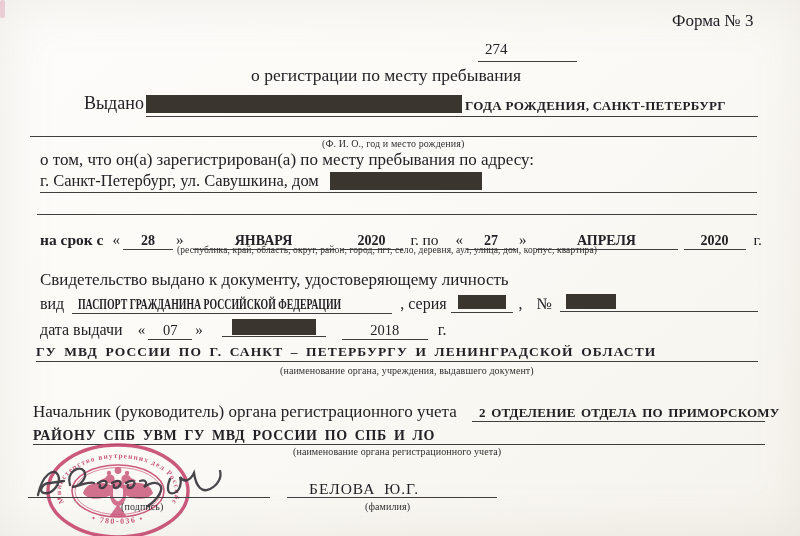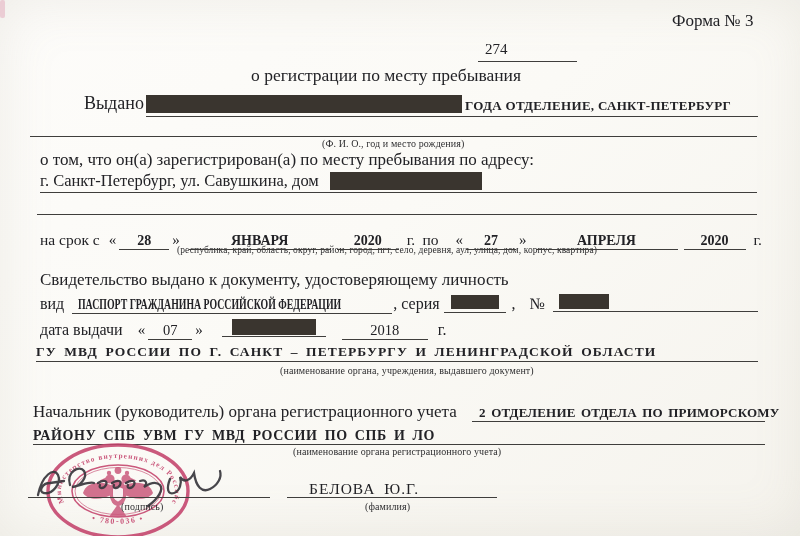--- a/index.html
+++ b/index.html
@@ -34,36 +34,36 @@
 
   <div class="abs" style="left:672px;top:11px;font-size:17px;">Форма № 3</div>
 
   <div class="abs" style="left:478px;top:40px;width:99px;height:21px;border-bottom:1.5px solid var(--line);">
     <span style="font-size:15px;padding-left:7px;">274</span>
   </div>
   <div class="abs" style="left:251px;top:65px;font-size:17.5px;">о регистрации по месту пребывания</div>
 
   <div class="abs" style="left:84px;top:93px;font-size:18px;">Выдано</div>
   <div class="redact" style="left:146px;top:95px;width:316px;height:18px;"></div>
-  <div class="abs bigcaps" style="left:465px;top:98px;font-size:13px;letter-spacing:.3px;">ГОДА ОТДЕЛЕНИЕ, САНКТ-ПЕТЕРБУРГ</div>
+  <div class="abs bigcaps" style="left:465px;top:98px;font-size:13px;letter-spacing:.3px;">ГОДА РОЖДЕНИЯ, САНКТ-ПЕТЕРБУРГ</div>
   <div class="line" style="left:146px;top:116px;width:612px;"></div>
 
   <div class="line" style="left:30px;top:136px;width:727px;"></div>
   <div class="caption" style="left:322px;top:138px;">(Ф. И. О., год и место рождения)</div>
 
   <div class="abs" style="left:40px;top:150px;font-size:17px;">о том, что он(а) зарегистрирован(а) по месту пребывания по адресу:</div>
 
   <div class="abs" style="left:40px;top:171px;font-size:16.5px;">г. Санкт-Петербург, ул. Савушкина, дом</div>
   <div class="redact" style="left:330px;top:172px;width:152px;height:18px;"></div>
   <div class="line" style="left:40px;top:192px;width:717px;"></div>
   <div class="line" style="left:37px;top:214px;width:720px;"></div>
   <div class="caption" style="left:177px;top:217px;font-size:9.5px;margin-top:28px;">(республика, край, область, округ, район, город, пгт, село, деревня, аул, улица, дом, корпус, квартира)</div>
 
   <div class="row" style="left:40px;top:231px;width:722px;font-size:15.5px;">
-    <span style="margin-right:6px;">на срок с</span>
+    <span style="margin-right:6px;font-weight:bold;">на срок с</span>
     <span class="q">«</span>
     <span class="cell bval" style="width:50px;">28</span>
     <span class="q">»</span>
     <span class="cell bval" style="width:142px;margin:0 6px;">ЯНВАРЯ</span>
     <span class="cell bval" style="width:62px;">2020</span>
     <span style="margin-left:8px;">г.</span>
     <span style="flex:1;"></span>
     <span style="margin-right:14px;">по</span>
     <span class="q">«</span>
     <span class="cell bval" style="width:50px;">27</span>
@@ -73,21 +73,21 @@
     <span style="margin-left:8px;">г.</span>
   </div>
 
   <div class="abs" style="left:40px;top:270px;font-size:17px;">Свидетельство выдано к документу, удостоверяющему личность</div>
 
   <div class="row" style="left:40px;top:294px;width:718px;font-size:16px;">
     <span style="margin-right:8px;">вид</span>
     <span class="cell" style="padding:0 6px;">
       <span style="display:inline-block;font-weight:bold;font-size:14px;transform:scaleX(.70);transform-origin:left center;margin-right:-68px;">ПАСПОРТ ГРАЖДАНИНА РОССИЙСКОЙ ФЕДЕРАЦИИ</span>
     </span>
-    <span style="margin:0 4px 0 1px;">, серия</span>
+    <span style="margin:0 4px 0 8px;">, серия</span>
     <span class="cell" style="width:62px;height:17px;">
       <span class="redact-in" style="width:48px;height:14px;"></span>
     </span>
     <span style="margin:0 14px 0 6px;">,</span>
     <span style="margin-right:8px;">№</span>
     <span class="cell" style="flex:1;height:17px;text-align:left;">
       <span class="redact-in" style="width:50px;height:15px;margin-left:6px;"></span>
     </span>
   </div>
 

